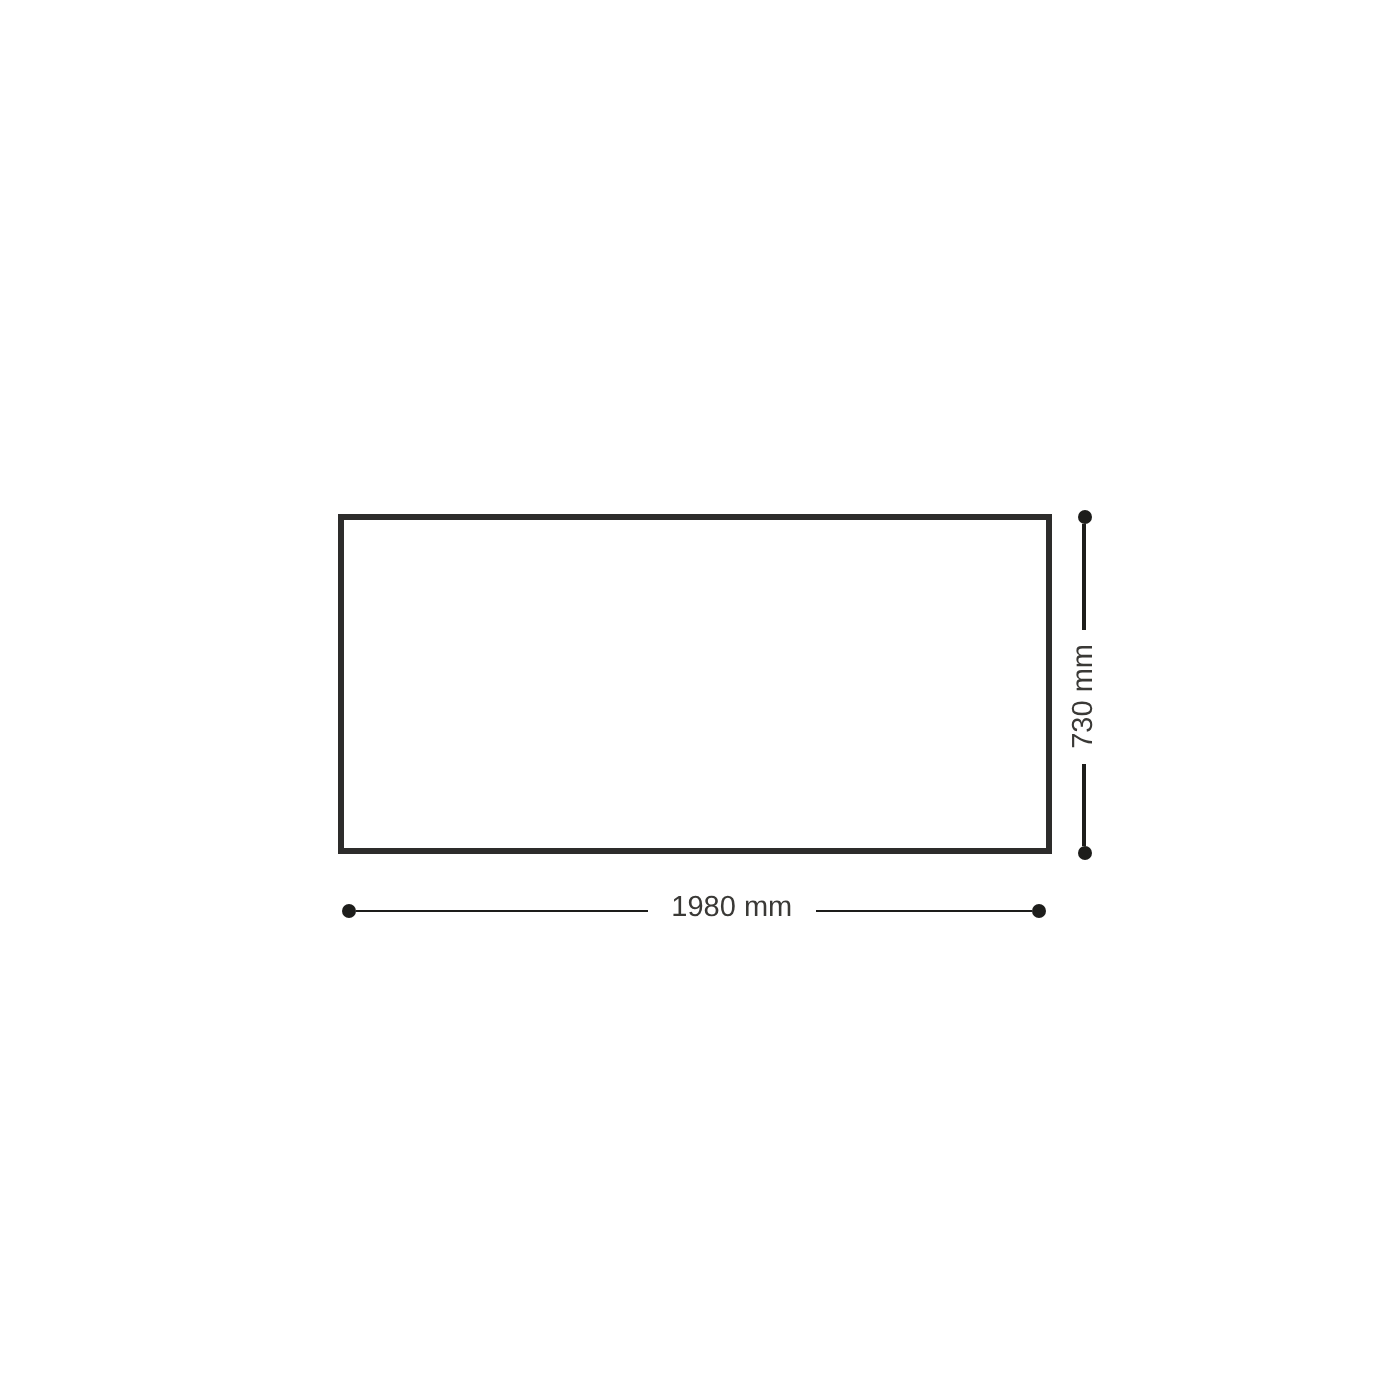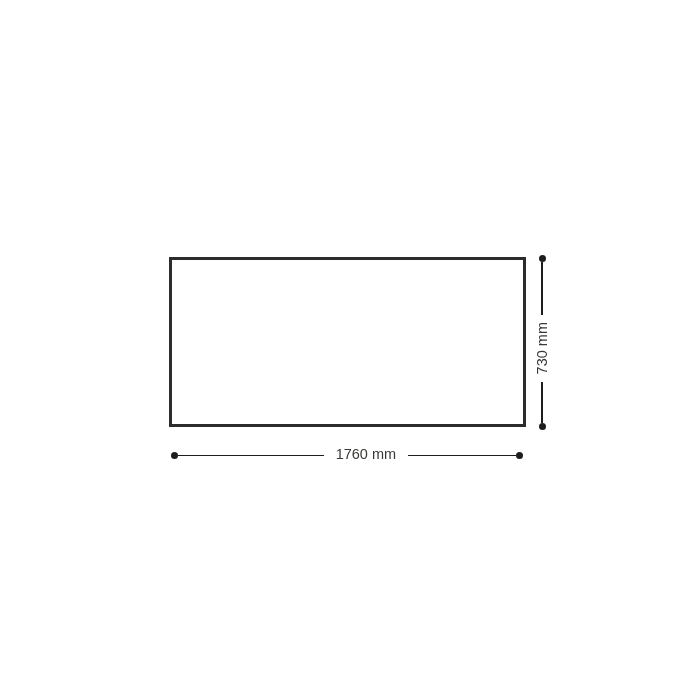--- a/index.html
+++ b/index.html
@@ -91,21 +91,21 @@
 </head>
 <body>
 
 <div class="canvas">
 
   <div class="panel"></div>
 
   <div class="dim-h">
     <span class="dot"></span>
     <span class="seg a"></span>
-    <span class="label">1760 mm</span>
+    <span class="label">1980 mm</span>
     <span class="seg b"></span>
     <span class="dot"></span>
   </div>
 
   <div class="dim-v">
     <span class="dot"></span>
     <span class="seg a"></span>
     <span class="label">730 mm</span>
     <span class="seg b"></span>
     <span class="dot"></span>

